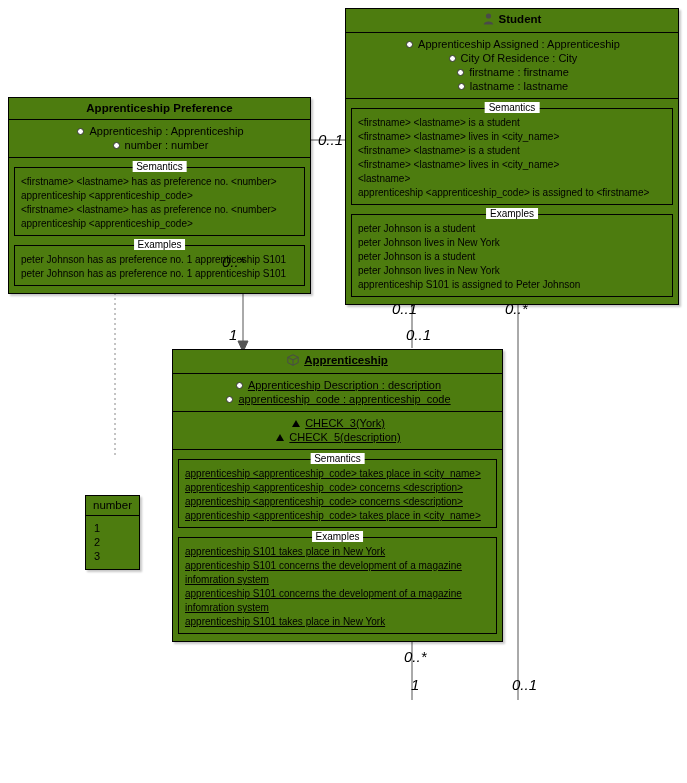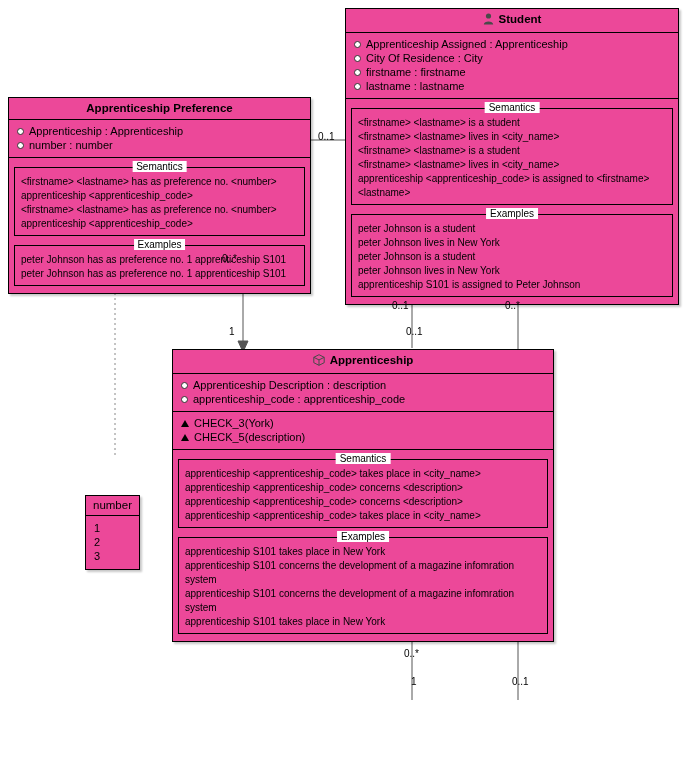--- a/index.html
+++ b/index.html
@@ -22,41 +22,42 @@
   svg.edges {
     position: absolute;
     left: 0;
     top: 0;
     width: 687px;
     height: 783px;
     pointer-events: none;
   }
   .node {
     position: absolute;
-    background: #ec4899;
+    background: #4d7c0f;
     border: 1px solid #000000;
     box-sizing: border-box;
     box-shadow: 2px 2px 2px rgba(0,0,0,0.22);
   }
   .node-title {
     text-align: center;
     font-size: 11.5px;
     font-weight: bold;
     padding: 4px 0 5px 0;
     border-bottom: 1px solid #000000;
     position: relative;
   }
   .node-title .ttl-icon {
     display: inline-block;
     vertical-align: middle;
     margin-right: 5px;
   }
   .compartment {
     padding: 4px 6px 5px 6px;
     border-bottom: 1px solid #000000;
+    text-align: center;
   }
   .compartment.last { border-bottom: none; }
   .row {
     white-space: nowrap;
     line-height: 14px;
     padding-left: 2px;
   }
   .circ {
     display: inline-block;
     width: 5px;
@@ -103,24 +104,25 @@
     font-size: 10px;
   }
   .wrapline { white-space: normal !important; }
 
   
   #node-number .vals { padding: 5px 8px 6px 8px; }
   #node-number .vals .line { line-height: 14px; }
 
   .edge-label {
     position: absolute;
-    font-size: 10px;
+    font-size: 15px;
     color: #000;
     background: transparent;
     white-space: nowrap;
+    font-style: italic;
   }
 </style>
 </head>
 <body>
 
 <div id="canvas">
 
   <svg class="edges" viewBox="0 0 687 783">
 
     <path d="M310 140 L345 140" stroke="#555" stroke-width="1" fill="none"></path>
@@ -151,22 +153,22 @@
       <div class="row"><span class="circ"></span><span>City Of Residence : City</span></div>
       <div class="row"><span class="circ"></span><span>firstname : firstname</span></div>
       <div class="row"><span class="circ"></span><span>lastname : lastname</span></div>
     </div>
     <div class="group">
       <span class="caption">Semantics</span>
       <div class="line">&lt;firstname&gt; &lt;lastname&gt; is a student</div>
       <div class="line">&lt;firstname&gt; &lt;lastname&gt; lives in &lt;city_name&gt;</div>
       <div class="line">&lt;firstname&gt; &lt;lastname&gt; is a student</div>
       <div class="line">&lt;firstname&gt; &lt;lastname&gt; lives in &lt;city_name&gt;</div>
+      <div class="line">&lt;lastname&gt;</div>
       <div class="line">apprenticeship &lt;apprenticeship_code&gt; is assigned to &lt;firstname&gt;</div>
-      <div class="line">&lt;lastname&gt;</div>
     </div>
     <div class="group" style="margin-bottom:7px;">
       <span class="caption">Examples</span>
       <div class="line">peter Johnson is a student</div>
       <div class="line">peter Johnson lives in New York</div>
       <div class="line">peter Johnson is a student</div>
       <div class="line">peter Johnson lives in New York</div>
       <div class="line">apprenticeship S101 is assigned to Peter Johnson</div>
     </div>
   </div>
@@ -186,21 +188,21 @@
       <div class="line">&lt;firstname&gt; &lt;lastname&gt; has as preference no. &lt;number&gt;</div>
       <div class="line">apprenticeship &lt;apprenticeship_code&gt;</div>
     </div>
     <div class="group" style="margin-bottom:7px;">
       <span class="caption">Examples</span>
       <div class="line">peter Johnson has as preference no. 1 apprenticeship S101</div>
       <div class="line">peter Johnson has as preference no. 1 apprenticeship S101</div>
     </div>
   </div>
 
-  <div class="node" id="node-appr" style="left:172px; top:349px; width:382px;">
+  <div class="node" id="node-appr" style="left:172px; top:349px; width:331px;text-decoration:underline;">
     <div class="node-title">
       <span class="ttl-icon">
         <svg width="12" height="12" viewBox="0 0 12 12">
             <path d="M6 0.7 L11.2 3.3 L11.2 8.7 L6 11.3 L0.8 8.7 L0.8 3.3 Z" fill="none" stroke="#4a4a4a" stroke-width="1"></path>
             <path d="M0.8 3.3 L6 5.9 L11.2 3.3 M6 5.9 L6 11.3" fill="none" stroke="#4a4a4a" stroke-width="1"></path>
           </svg>
       </span><span>Apprenticeship</span>
     </div>
     <div class="compartment">
       <div class="row"><span class="circ"></span><span>Apprenticeship Description : description</span></div>

